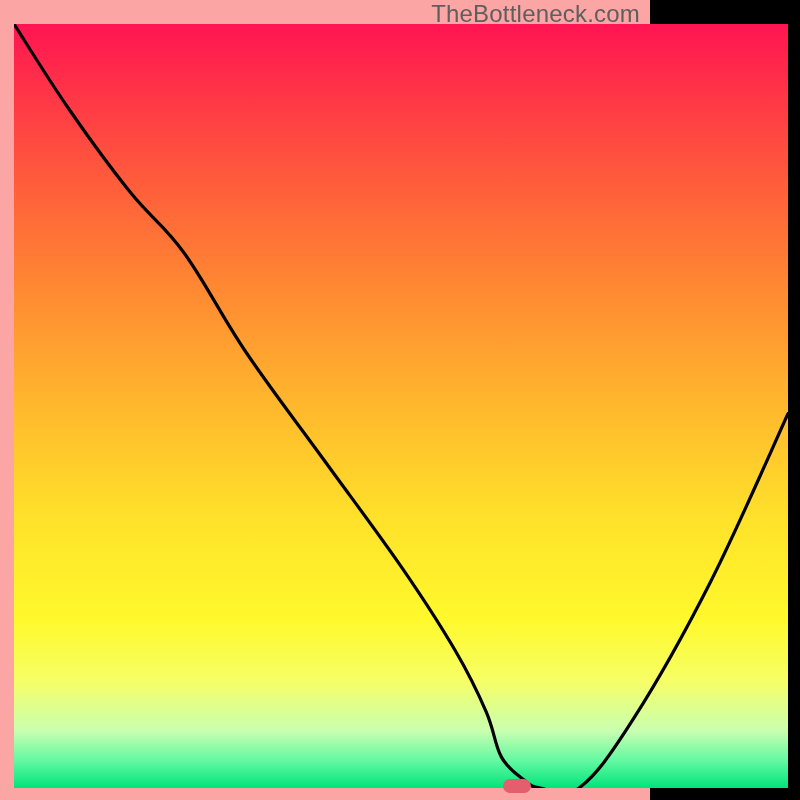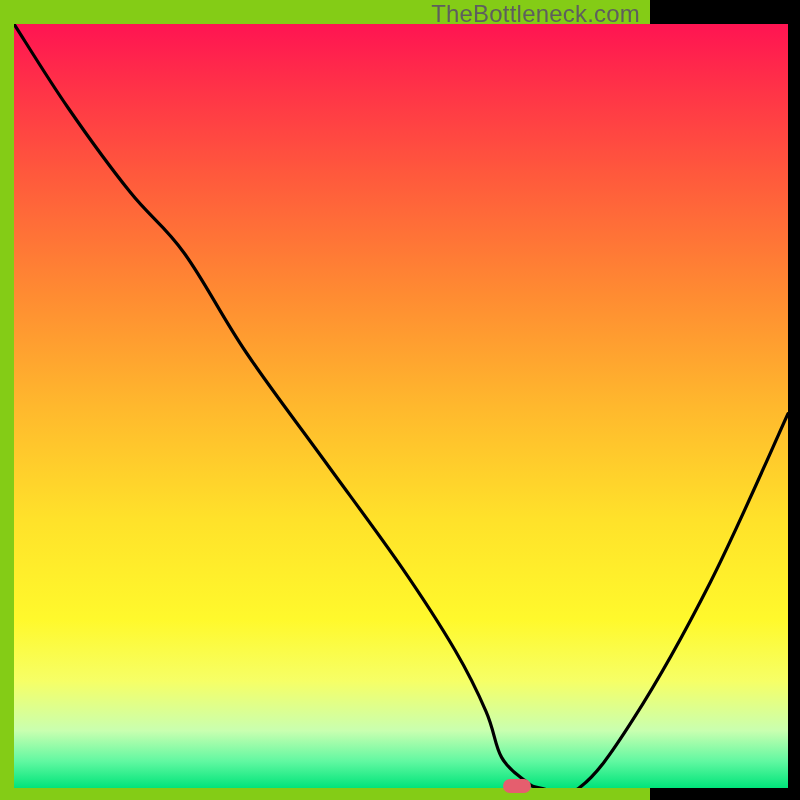--- a/index.html
+++ b/index.html
@@ -10,21 +10,21 @@
     overflow: hidden;
     background: #000;
     font-family: Arial, Helvetica, sans-serif;
   }
   .frame {
     position: absolute;
     left: 0;
     top: 0;
     width: 650px;
     height: 800px;
-    background: #84cc16;
+    background: #fca5a5;
   }
   .plot-area {
     position: absolute;
     left: 14px;
     top: 24px;
     width: 774px;
     height: 764px;
     background: linear-gradient(to bottom,
       #ff1452 0%,
       #ff3148 8%,

